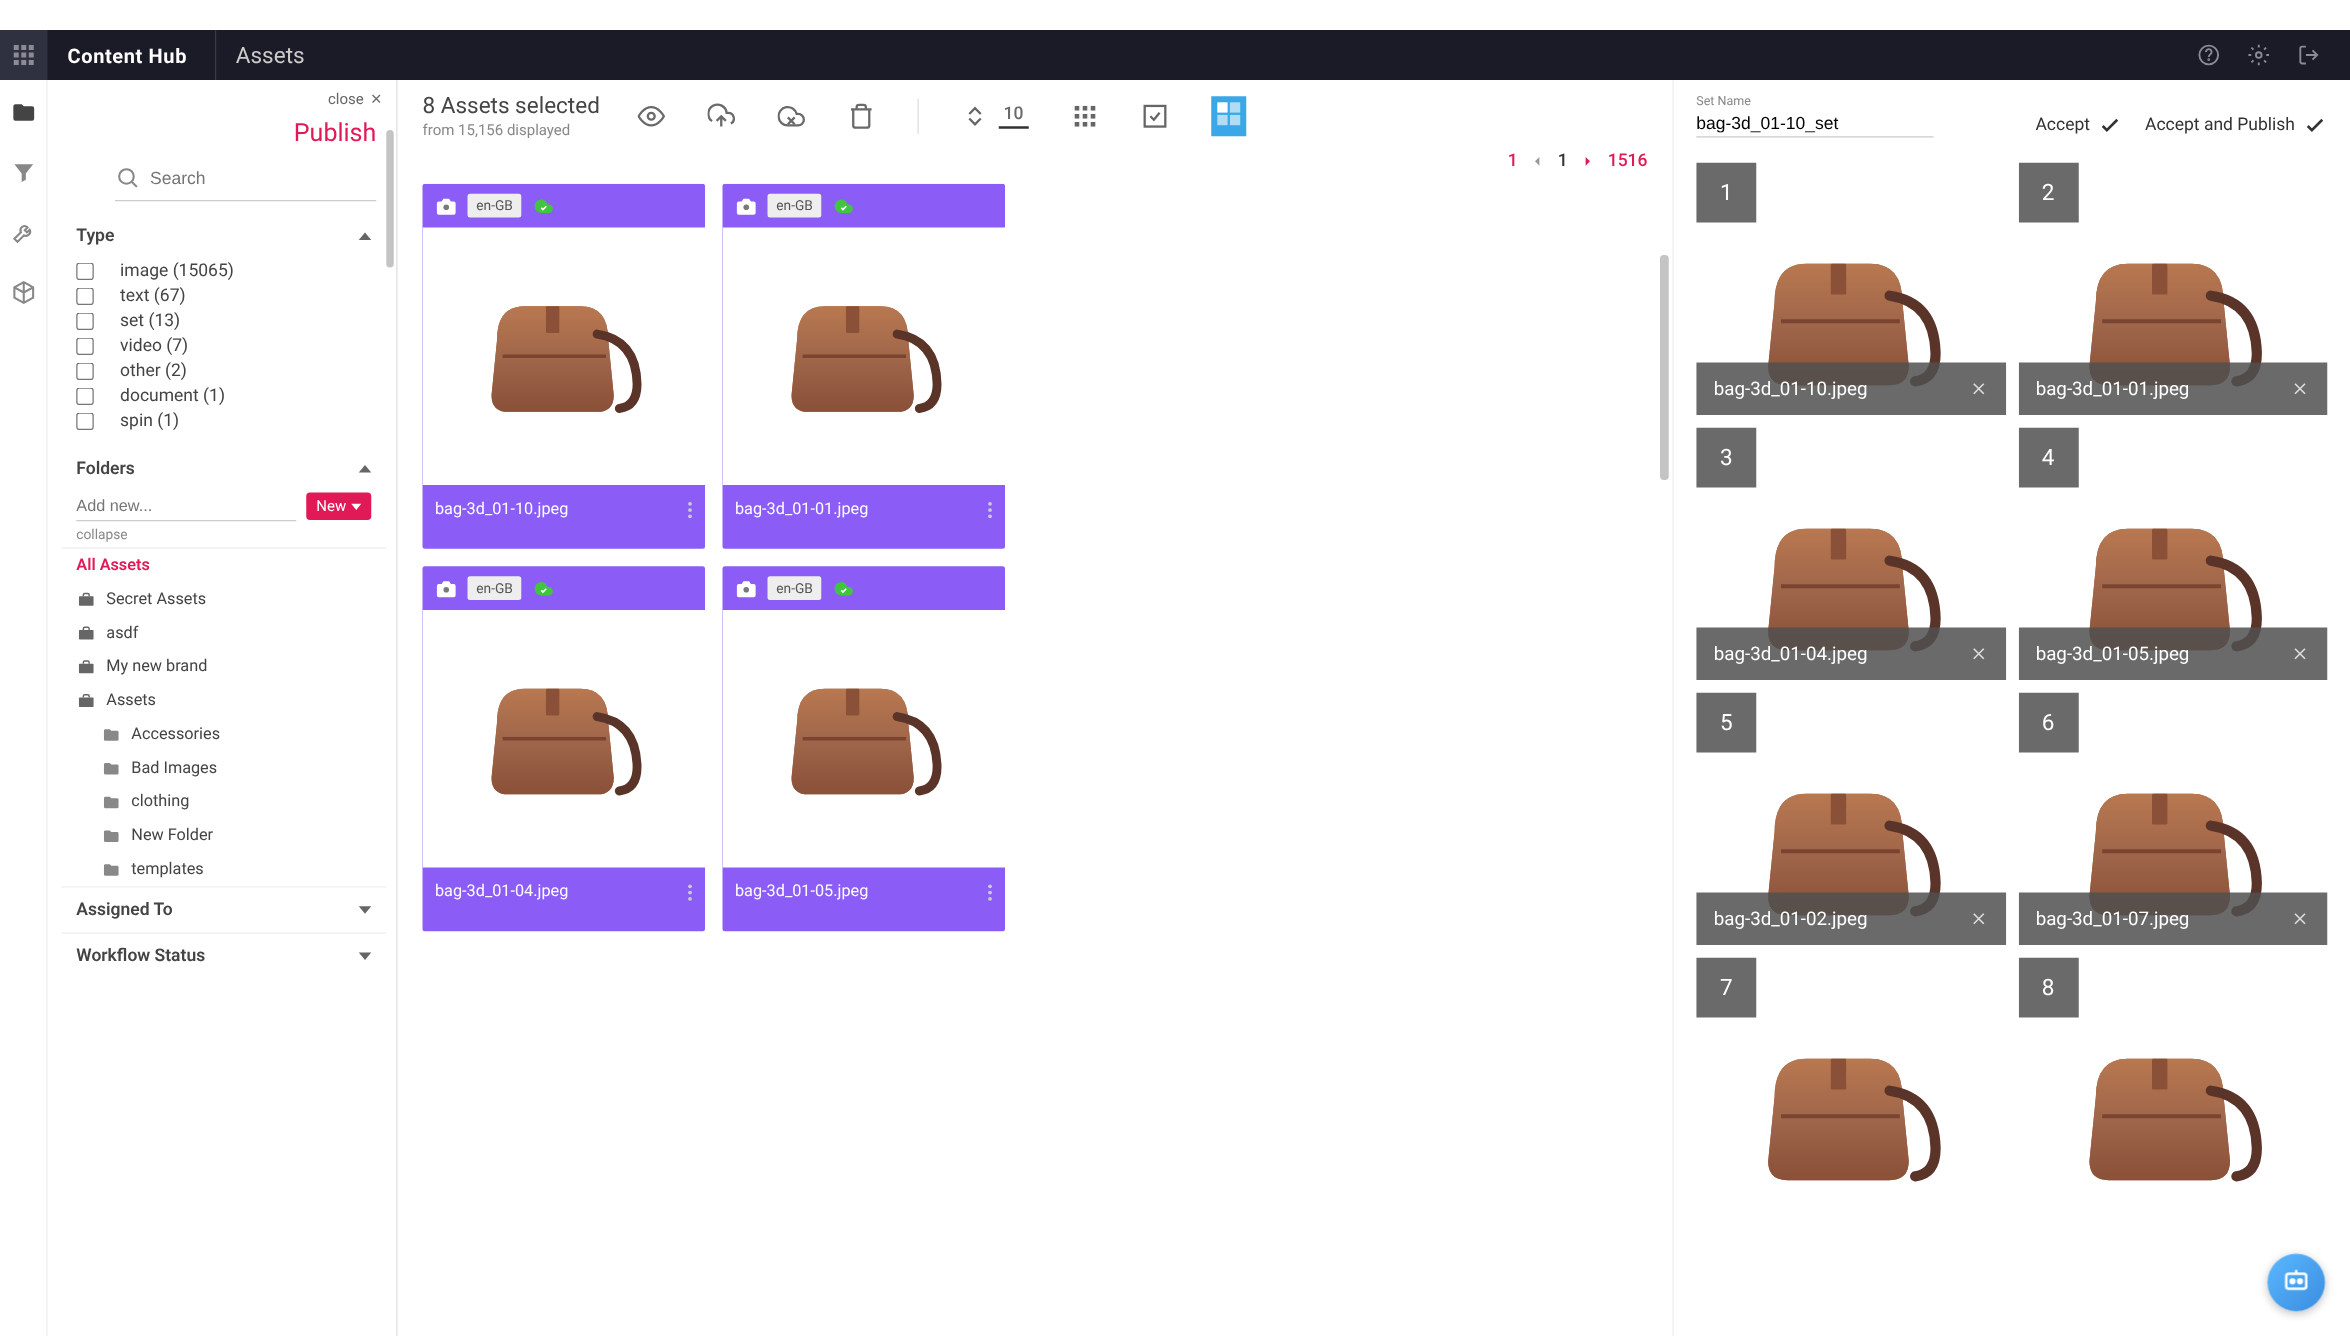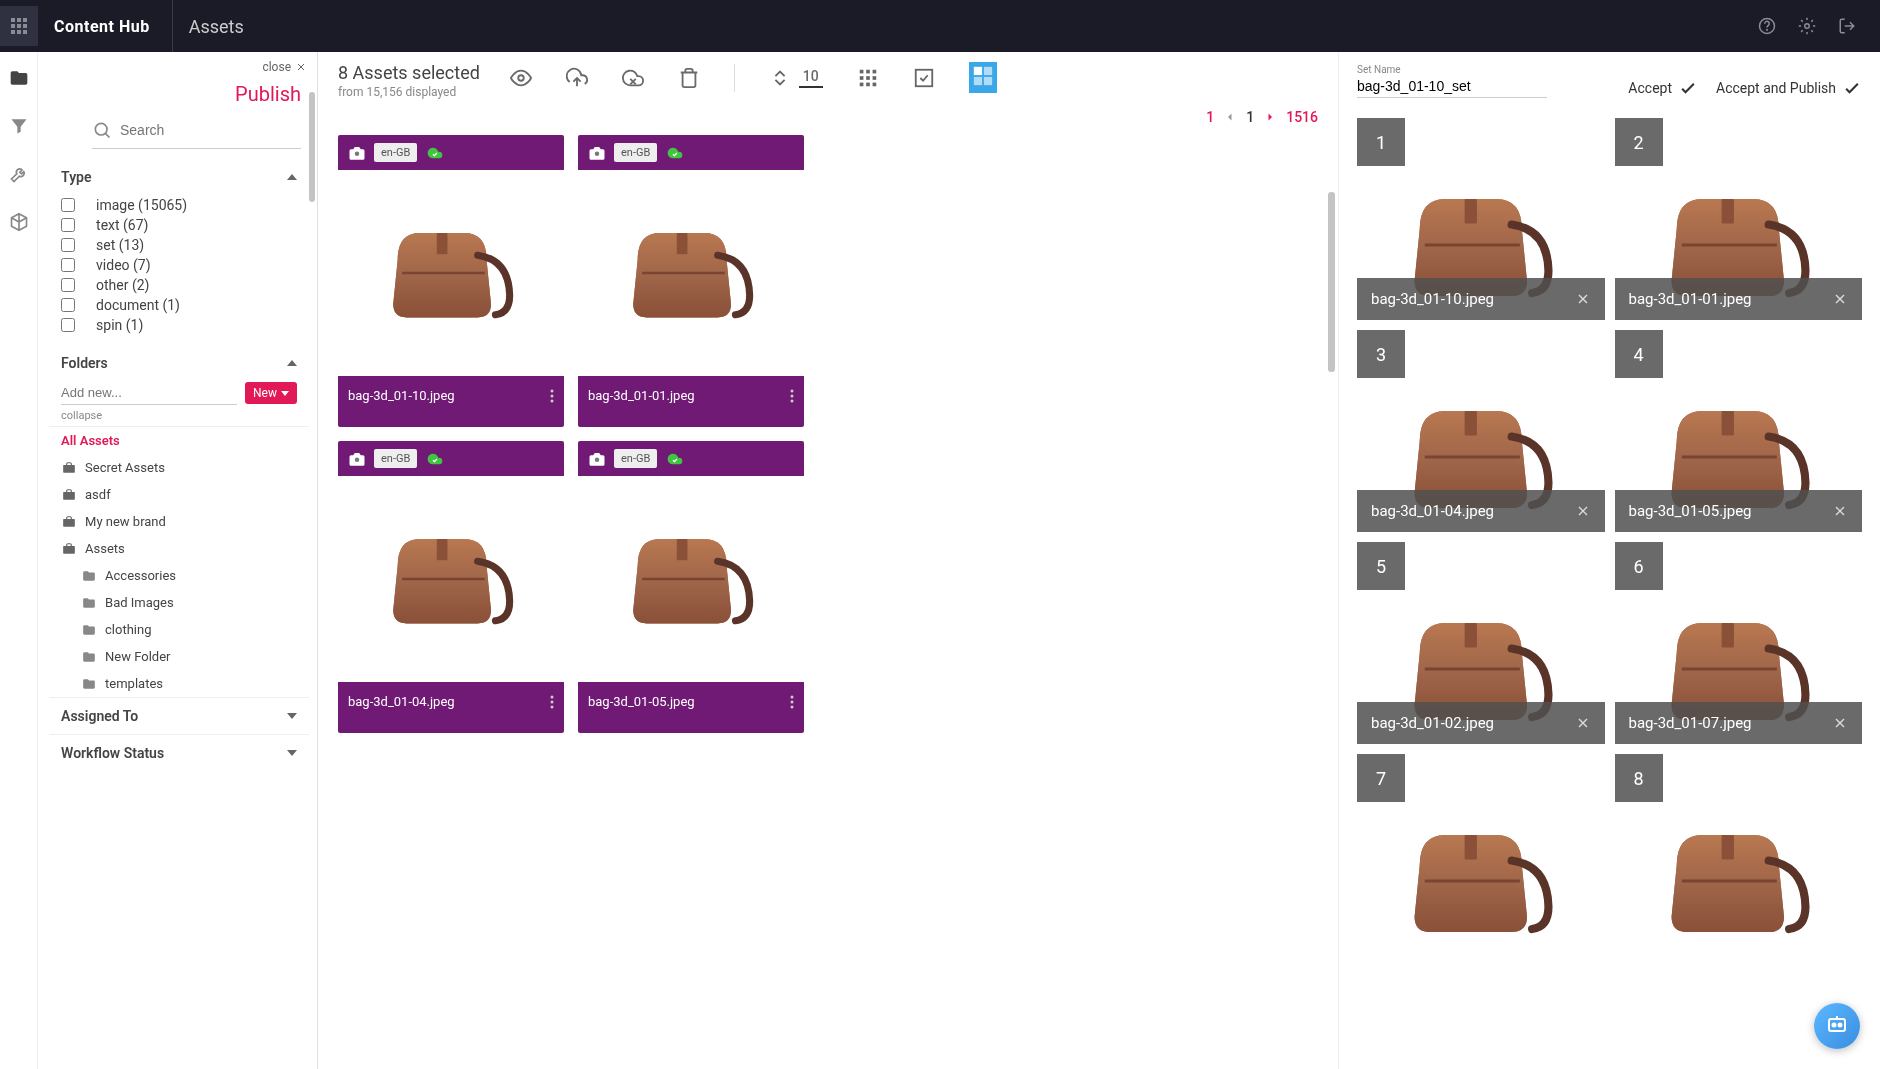--- a/index.html
+++ b/index.html
@@ -1,20 +1,20 @@
 <!DOCTYPE html>
 <html><head>
 <meta charset="utf-8">
 <style>
 * { box-sizing: border-box; margin: 0; padding: 0; }
 body { font-family: -apple-system, BlinkMacSystemFont, "Segoe UI", Roboto, Arial, sans-serif; font-size: 14px; color: #333; overflow: hidden; }
 .app { display: flex; flex-direction: column; height: 100vh; width: 100vw; }
 
 
-.topbar { height: 52px; background: #1a1b26; display: flex; align-items: center; color: #fff; flex-shrink: 0; }
+.topbar { height: 40px; background: #1a1b26; display: flex; align-items: center; color: #fff; flex-shrink: 0; margin-top: 24px; }
 .topbar-apps { width: 38px; height: 40px; background: #2f3040; display: flex; align-items: center; justify-content: center; }
 .apps-grid { display: grid; grid-template-columns: repeat(3, 4px); grid-template-rows: repeat(3, 4px); gap: 2px; }
 .apps-grid span { background: #8a8b94; width: 4px; height: 4px; }
 .brand { font-weight: 700; font-size: 16px; padding: 0 16px; letter-spacing: 0.5px; }
 .topbar-title { color: #ccc; font-size: 18px; padding-left: 16px; border-left: 1px solid #3a3b44; height: 100%; display: flex; align-items: center; margin-left: 6px; flex: 0 0 auto; }
 .topbar-spacer { flex: 1; }
 .topbar-icons { display: flex; gap: 22px; padding-right: 24px; color: #8a8b94; }
 .topbar-icons svg { width: 18px; height: 18px; }
 .spin-header { background: #e11957; height: 40px; color: #fff; display: flex; align-items: center; padding: 0 16px; width: 542px; flex-shrink: 0; }
 .spin-eye { margin-right: 18px; }
@@ -50,38 +50,38 @@
 .folder-item { display: flex; align-items: center; gap: 8px; padding: 6px 12px; font-size: 13px; color: #444; }
 .folder-item.active { color: #e11957; font-weight: 600; }
 .folder-item.sub { padding-left: 32px; }
 .folder-ico { width: 16px; height: 14px; }
 .section-collapsed { border-top: 1px solid #eee; }
 .org-scrollbar { position: absolute; right: 2px; top: 40px; width: 6px; height: 110px; background: #c4c4c4; border-radius: 3px; }
 
 
 .content { flex: 1; display: flex; flex-direction: column; overflow: hidden; position: relative; }
 .content-scrollbar { position: absolute; right: 3px; top: 140px; width: 7px; height: 180px; background: #c4c4c4; border-radius: 3px; }
-.content-toolbar { padding: 10px 20px 6px; display: flex; align-items: flex-start; gap: 20px; }
+.content-toolbar { padding: 10px 20px 6px; display: flex; align-items: center; gap: 20px; }
 .selected-info { flex: 0 0 auto; }
 .selected-count { font-size: 18px; color: #444; }
 .selected-sub { font-size: 12px; color: #888; margin-top: 2px; }
 .toolbar-icons { display: flex; align-items: center; gap: 34px; color: #6a6a6a; margin-left: 10px; }
 .toolbar-icons svg { width: 22px; height: 22px; }
 .toolbar-divider { width: 1px; height: 28px; background: #ddd; }
 .page-size { display: flex; align-items: center; gap: 8px; }
 .page-size .num { border-bottom: 2px solid #333; padding: 0 4px 2px; font-weight: 500; }
 .grid-icon, .checkbox-icon, .select-icon { width: 20px; height: 20px; }
 .select-active { background: #3aa8e8; padding: 3px; }
 .pagination { display: flex; align-items: center; gap: 10px; padding: 4px 20px 10px; justify-content: flex-end; color: #e11957; font-weight: 500; }
 .pagination .inactive { color: #333; }
 .pagination svg { width: 12px; height: 12px; }
 
 .cards-scroll { flex: 1; overflow-y: auto; padding: 0 20px 20px; }
 .card-grid { display: grid; grid-template-columns: repeat(2, 226px); gap: 14px; }
-.card { background: #701a75; border-radius: 2px; overflow: hidden; }
+.card { background: #8b5cf6; border-radius: 2px; overflow: hidden; }
 .card-chips { display: flex; align-items: center; gap: 8px; padding: 8px 10px; }
 .camera-ico { color: #fff; }
 .locale-chip { background: #eee; color: #555; font-size: 11px; padding: 3px 7px; border-radius: 2px; }
 .cloud-ico { color: #41c541; }
 .card-img { background: #fff; height: 206px; display: flex; align-items: center; justify-content: center; }
 .card-name { color: #fff; font-size: 13px; padding: 12px 10px 24px; display: flex; justify-content: space-between; align-items: center; }
 
 
 .spin-panel { width: 542px; display: flex; flex-direction: column; overflow: hidden; flex-shrink: 0; border-left: 1px solid #eee; }
 .spin-toolbar { padding: 12px 18px 6px; }

